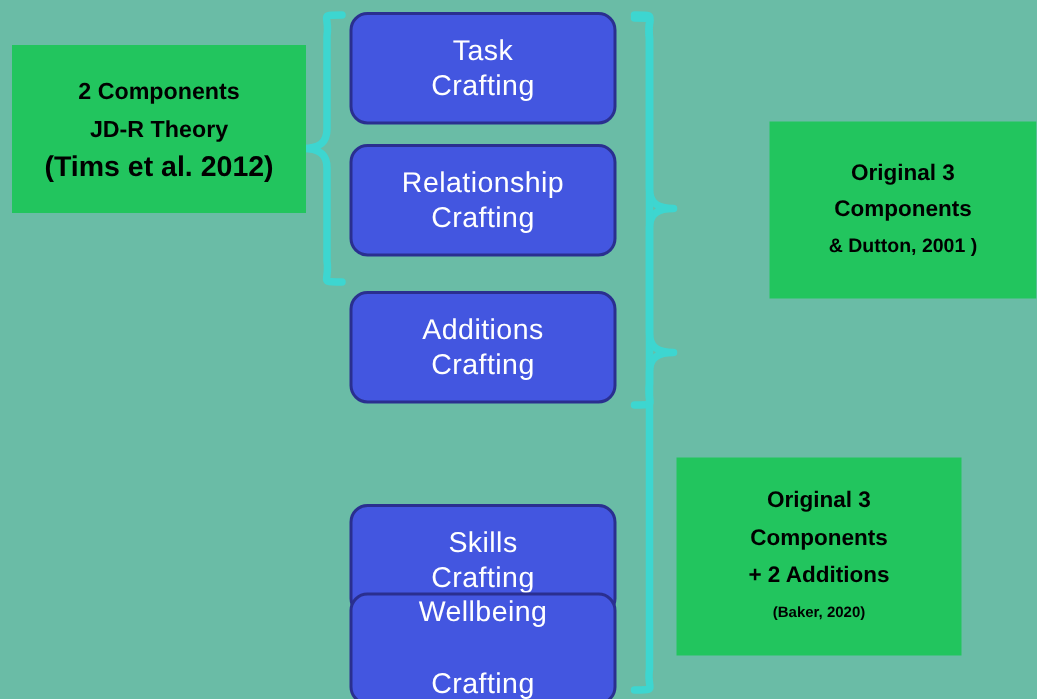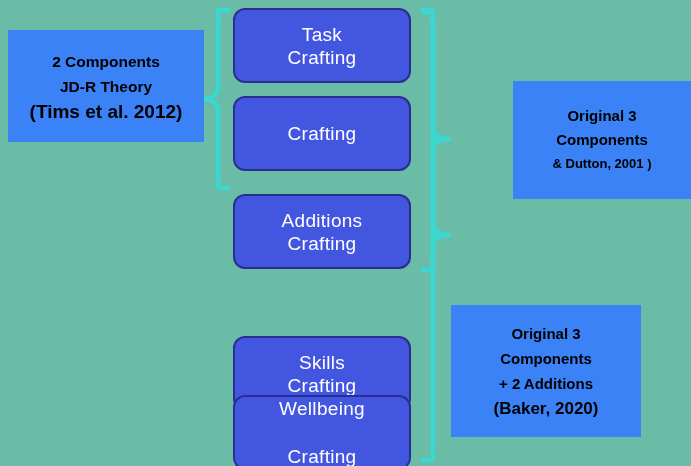--- a/index.html
+++ b/index.html
@@ -39,21 +39,21 @@
     text-align: center;
     letter-spacing: 0.3px;
   }
   .box span {
     display: block;
   }
 
   
   .card {
     position: absolute;
-    background: #3b82f6;
+    background: #22c55e;
     color: #000000;
     box-sizing: border-box;
     display: flex;
     flex-direction: column;
     align-items: center;
     justify-content: center;
     text-align: center;
     font-weight: bold;
   }
   .card .l1, .card .l2, .card .l3 {
@@ -87,21 +87,21 @@
 
   #card-right-bottom {
     left: 451px;
     top: 305px;
     width: 190px;
     height: 132px;
     font-size: 15px;
     line-height: 25px;
   }
   #card-right-bottom .small {
-    font-size: 17px;
+    font-size: 10px;
   }
 
   
   .bracket {
     position: absolute;
   }
   .bracket svg {
     display: block;
     overflow: visible;
   }
@@ -128,20 +128,21 @@
       <path d="M 5 2 C 21 2, 13 2, 15 16 L 15 212 C 15 222, 21 225, 31 225 C 21 225, 15 228, 15 238 L 15 436 C 13 450, 21 450, 5 450" fill="none" stroke="#3dd6d0" stroke-width="5" stroke-linecap="round" stroke-linejoin="round"></path>
     </svg>
   </div>
 
   <div class="box" style="top:8px;">
     <span>Task</span>
     <span>Crafting</span>
   </div>
 
   <div class="box" style="top:96px;">
+    <span>Relationship</span>
     <span>Crafting</span>
   </div>
 
   <div class="box" style="top:194px;">
     <span>Additions</span>
     <span>Crafting</span>
   </div>
 
   <div class="box" style="top:288px;margin-top:48px;">
     <span>Skills</span>

